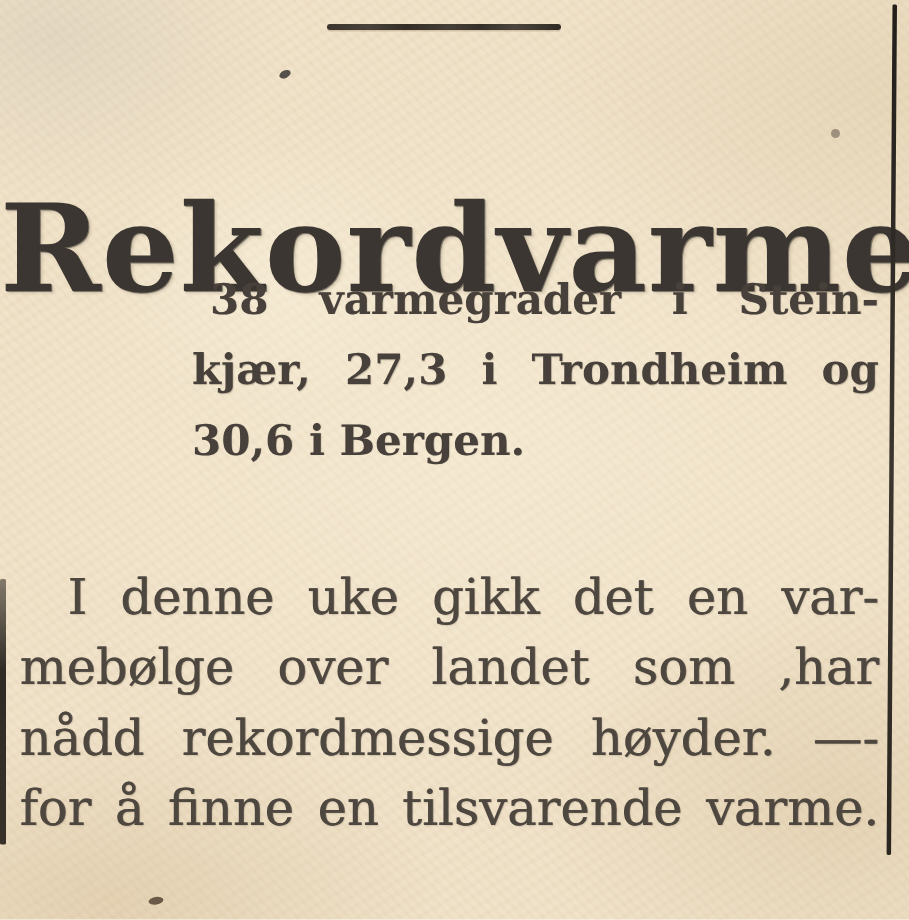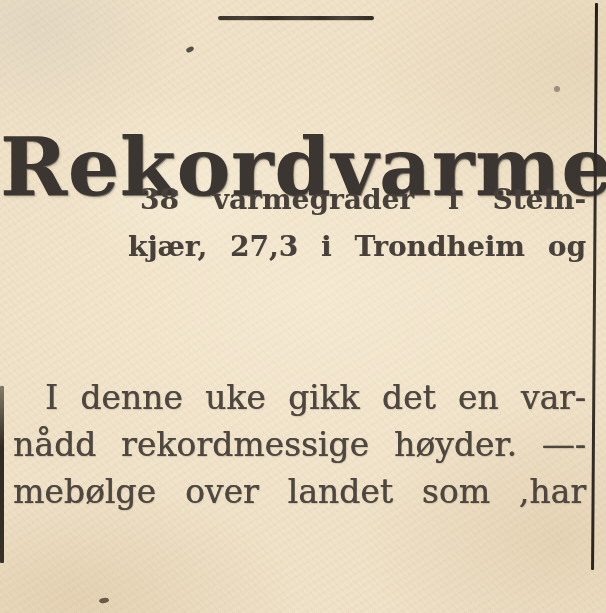--- a/index.html
+++ b/index.html
@@ -141,26 +141,28 @@
 
   <div class="speck s1"></div>
   <div class="speck s3"></div>
   <div class="speck s4"></div>
 
   <h1 class="headline">Rekordvarme.</h1>
 
   <div class="subhead">
     <div class="line first">38 varmegrader i Stein-</div>
     <div class="line">kjær, 27,3 i Trondheim og</div>
+    <div class="line last">30,6 i Bergen.</div>
   </div>
 
   <div class="bodytext">
     <div class="line first">I denne uke gikk det en var-</div>
+    <div class="line">mebølge over landet som ,har</div>
     <div class="line">nådd rekordmessige høyder. —-</div>
-    <div class="line">mebølge over landet som ,har</div>
+    <div class="line">for å finne en tilsvarende varme.</div>
   </div>
 
   <div class="left-rule"></div>
   <div class="right-rule"></div>
 
   <div class="speck s2"></div>
 
 </div>
 
 </body></html>

